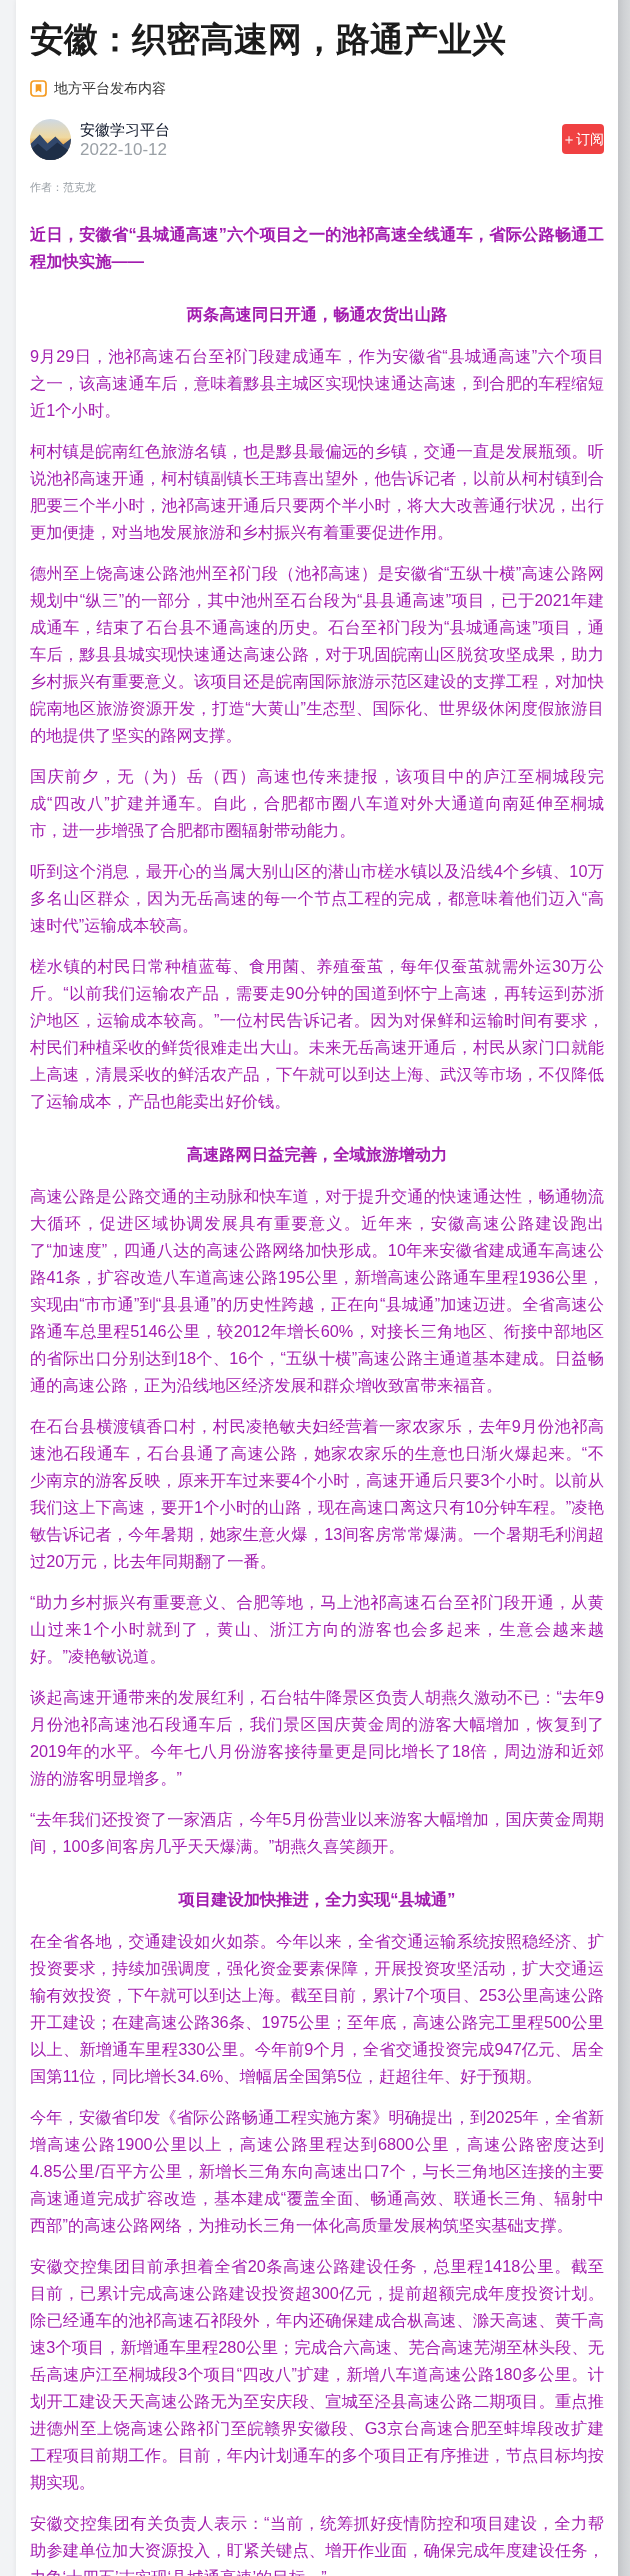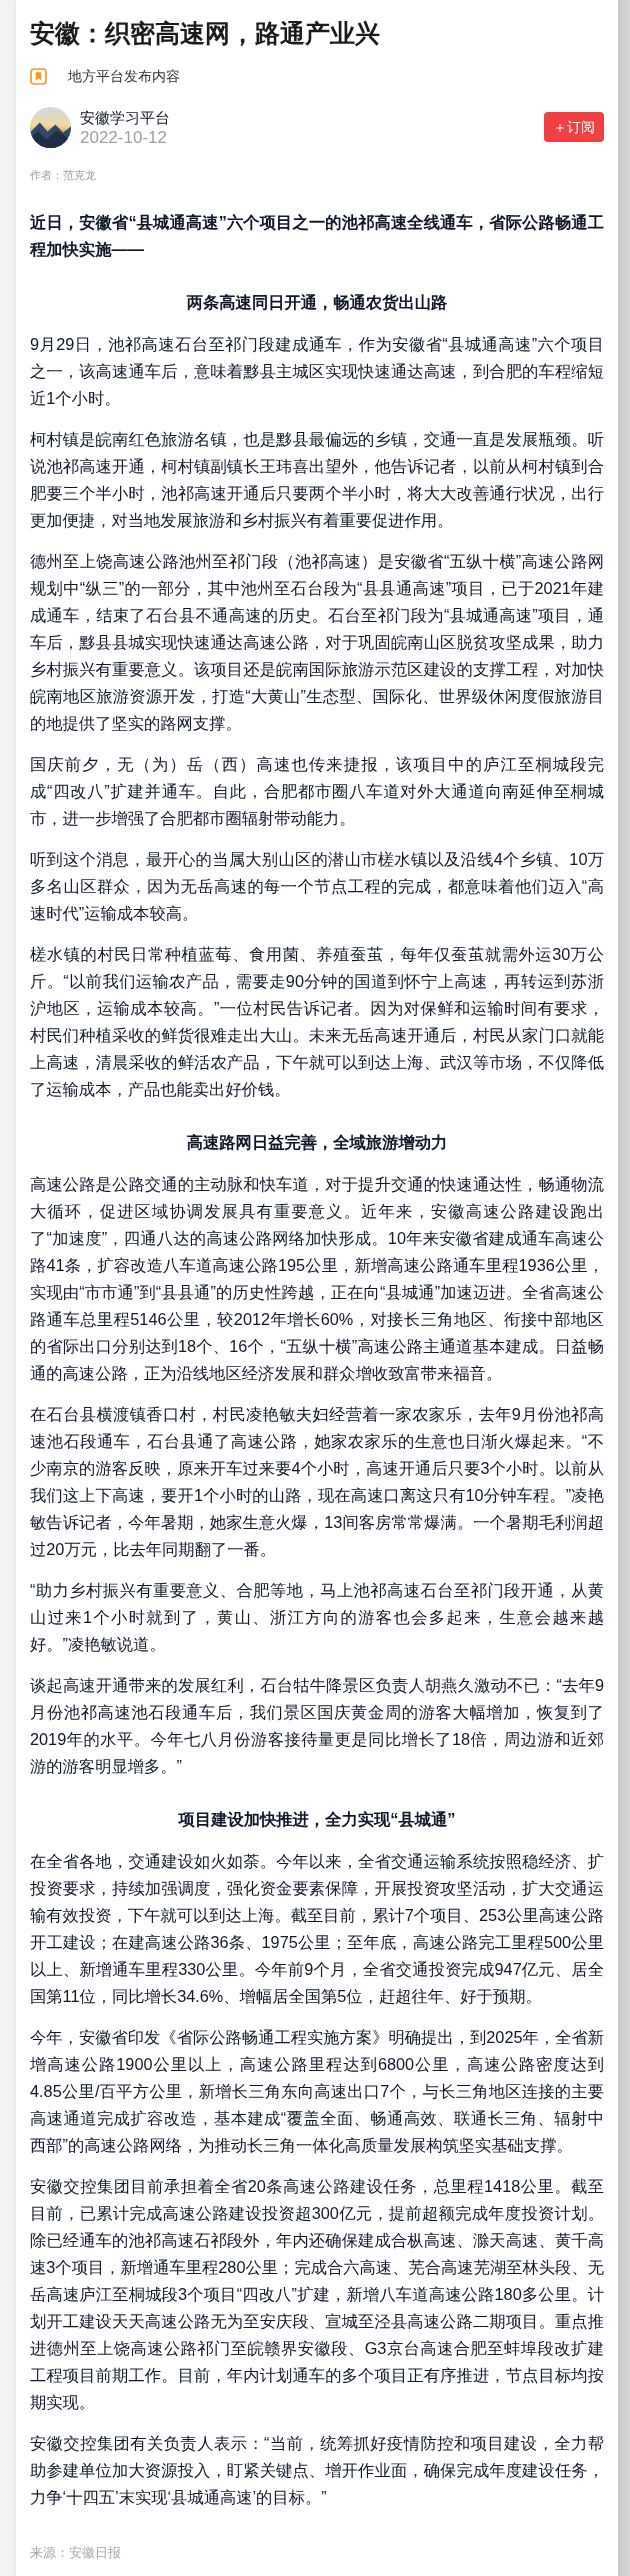--- a/index.html
+++ b/index.html
@@ -19,30 +19,30 @@
     box-shadow: 0 0 5px rgba(0,0,0,0.07);
     padding: 17px 14px 30px 14px;
   }
   .scrollbar {
     position: absolute;
     top: 0; right: 0;
     width: 13px; height: 100%;
     background: linear-gradient(90deg, #c3c5c8 0%, #cfd1d4 45%, #d8dadc 100%);
   }
   .page-title {
-    font-size: 25px;
+    font-size: 34px;
     font-weight: 700;
     color: #1b1b1b;
     line-height: 1.35;
     margin-bottom: 17px;
   }
   .badge-row {
     display: flex;
     align-items: center;
-    gap: 21px;
+    gap: 7px;
     margin-bottom: 21px;
   }
   .badge-icon { width: 17px; height: 17px; flex: 0 0 auto; display: block; }
   .badge-label { font-size: 14px; color: #333333; }
   .author-row {
     display: flex;
     align-items: center;
     margin-bottom: 20px;
   }
   .avatar {
@@ -56,37 +56,37 @@
   .author-meta { margin-left: 9px; flex: 1 1 auto; }
   .author-name { font-size: 15px; color: #0f172a; line-height: 20px; cursor: pointer; }
   .publish-date { font-size: 17px; color: #9aa0a6; line-height: 18px; margin-top: 1px; }
   .subscribe-btn {
     flex: 0 0 auto;
     border: none;
     background: #f04142;
     color: #ffffff;
     font-size: 14px;
     line-height: 20px;
-    padding: 5px 9px;
+    padding: 5px 0;
     border-radius: 4px;
     cursor: pointer;
     font-family: inherit;
   }
   .byline {
     font-size: 11px;
     color: #9aa0a6;
     margin: 4px 0 26px 0;
   }
   .article-body { color: #222222; }
   .blk {
     font-size: 16.3px;
     line-height: 27px;
     text-align: justify;
     margin-bottom: 14px;
-    color: #0f172a;
+    color: #a21caf;
   }
   .blk.lead { font-weight: 700; margin-bottom: 16px; }
   .blk.sec-heading { font-weight: 700; margin: 26px 0 15px 0; text-align: center; }
   .footer-meta { margin-top: 30px; }
   .footer-meta div {
     font-size: 13px;
     color: #a2a8b0;
     line-height: 24px;
   }
 </style>
@@ -138,20 +138,21 @@
       <div class="blk para">柯村镇是皖南红色旅游名镇，也是黟县最偏远的乡镇，交通一直是发展瓶颈。听说池祁高速开通，柯村镇副镇长王玮喜出望外，他告诉记者，以前从柯村镇到合肥要三个半小时，池祁高速开通后只要两个半小时，将大大改善通行状况，出行更加便捷，对当地发展旅游和乡村振兴有着重要促进作用。</div>
       <div class="blk para">德州至上饶高速公路池州至祁门段（池祁高速）是安徽省“五纵十横”高速公路网规划中“纵三”的一部分，其中池州至石台段为“县县通高速”项目，已于2021年建成通车，结束了石台县不通高速的历史。石台至祁门段为“县城通高速”项目，通车后，黟县县城实现快速通达高速公路，对于巩固皖南山区脱贫攻坚成果，助力乡村振兴有重要意义。该项目还是皖南国际旅游示范区建设的支撑工程，对加快皖南地区旅游资源开发，打造“大黄山”生态型、国际化、世界级休闲度假旅游目的地提供了坚实的路网支撑。</div>
       <div class="blk para">国庆前夕，无（为）岳（西）高速也传来捷报，该项目中的庐江至桐城段完成“四改八”扩建并通车。自此，合肥都市圈八车道对外大通道向南延伸至桐城市，进一步增强了合肥都市圈辐射带动能力。</div>
       <div class="blk para">听到这个消息，最开心的当属大别山区的潜山市槎水镇以及沿线4个乡镇、10万多名山区群众，因为无岳高速的每一个节点工程的完成，都意味着他们迈入“高速时代”运输成本较高。</div>
       <div class="blk para">槎水镇的村民日常种植蓝莓、食用菌、养殖蚕茧，每年仅蚕茧就需外运30万公斤。“以前我们运输农产品，需要走90分钟的国道到怀宁上高速，再转运到苏浙沪地区，运输成本较高。”一位村民告诉记者。因为对保鲜和运输时间有要求，村民们种植采收的鲜货很难走出大山。未来无岳高速开通后，村民从家门口就能上高速，清晨采收的鲜活农产品，下午就可以到达上海、武汉等市场，不仅降低了运输成本，产品也能卖出好价钱。</div>
       <div class="blk sec-heading">高速路网日益完善，全域旅游增动力</div>
       <div class="blk para">高速公路是公路交通的主动脉和快车道，对于提升交通的快速通达性，畅通物流大循环，促进区域协调发展具有重要意义。近年来，安徽高速公路建设跑出了“加速度”，四通八达的高速公路网络加快形成。10年来安徽省建成通车高速公路41条，扩容改造八车道高速公路195公里，新增高速公路通车里程1936公里，实现由“市市通”到“县县通”的历史性跨越，正在向“县城通”加速迈进。全省高速公路通车总里程5146公里，较2012年增长60%，对接长三角地区、衔接中部地区的省际出口分别达到18个、16个，“五纵十横”高速公路主通道基本建成。日益畅通的高速公路，正为沿线地区经济发展和群众增收致富带来福音。</div>
       <div class="blk para">在石台县横渡镇香口村，村民凌艳敏夫妇经营着一家农家乐，去年9月份池祁高速池石段通车，石台县通了高速公路，她家农家乐的生意也日渐火爆起来。“不少南京的游客反映，原来开车过来要4个小时，高速开通后只要3个小时。以前从我们这上下高速，要开1个小时的山路，现在高速口离这只有10分钟车程。”凌艳敏告诉记者，今年暑期，她家生意火爆，13间客房常常爆满。一个暑期毛利润超过20万元，比去年同期翻了一番。</div>
       <div class="blk para">“助力乡村振兴有重要意义、合肥等地，马上池祁高速石台至祁门段开通，从黄山过来1个小时就到了，黄山、浙江方向的游客也会多起来，生意会越来越好。”凌艳敏说道。</div>
       <div class="blk para">谈起高速开通带来的发展红利，石台牯牛降景区负责人胡燕久激动不已：“去年9月份池祁高速池石段通车后，我们景区国庆黄金周的游客大幅增加，恢复到了2019年的水平。今年七八月份游客接待量更是同比增长了18倍，周边游和近郊游的游客明显增多。”</div>
+      <div class="blk para">“去年我们还投资了一家酒店，今年5月份营业以来游客大幅增加，国庆黄金周期间，100多间客房几乎天天爆满。”胡燕久喜笑颜开。</div>
       <div class="blk sec-heading">项目建设加快推进，全力实现“县城通”</div>
       <div class="blk para">在全省各地，交通建设如火如荼。今年以来，全省交通运输系统按照稳经济、扩投资要求，持续加强调度，强化资金要素保障，开展投资攻坚活动，扩大交通运输有效投资，下午就可以到达上海。截至目前，累计7个项目、253公里高速公路开工建设；在建高速公路36条、1975公里；至年底，高速公路完工里程500公里以上、新增通车里程330公里。今年前9个月，全省交通投资完成947亿元、居全国第11位，同比增长34.6%、增幅居全国第5位，赶超往年、好于预期。</div>
       <div class="blk para">今年，安徽省印发《省际公路畅通工程实施方案》明确提出，到2025年，全省新增高速公路1900公里以上，高速公路里程达到6800公里，高速公路密度达到4.85公里/百平方公里，新增长三角东向高速出口7个，与长三角地区连接的主要高速通道完成扩容改造，基本建成“覆盖全面、畅通高效、联通长三角、辐射中西部”的高速公路网络，为推动长三角一体化高质量发展构筑坚实基础支撑。</div>
       <div class="blk para">安徽交控集团目前承担着全省20条高速公路建设任务，总里程1418公里。截至目前，已累计完成高速公路建设投资超300亿元，提前超额完成年度投资计划。除已经通车的池祁高速石祁段外，年内还确保建成合枞高速、滁天高速、黄千高速3个项目，新增通车里程280公里；完成合六高速、芜合高速芜湖至林头段、无岳高速庐江至桐城段3个项目“四改八”扩建，新增八车道高速公路180多公里。计划开工建设天天高速公路无为至安庆段、宣城至泾县高速公路二期项目。重点推进德州至上饶高速公路祁门至皖赣界安徽段、G3京台高速合肥至蚌埠段改扩建工程项目前期工作。目前，年内计划通车的多个项目正有序推进，节点目标均按期实现。</div>
       <div class="blk para">安徽交控集团有关负责人表示：“当前，统筹抓好疫情防控和项目建设，全力帮助参建单位加大资源投入，盯紧关键点、增开作业面，确保完成年度建设任务，力争‘十四五’末实现‘县城通高速’的目标。”</div>
     </div>
 
     <div class="footer-meta">
       <div>来源：安徽日报</div>
 

